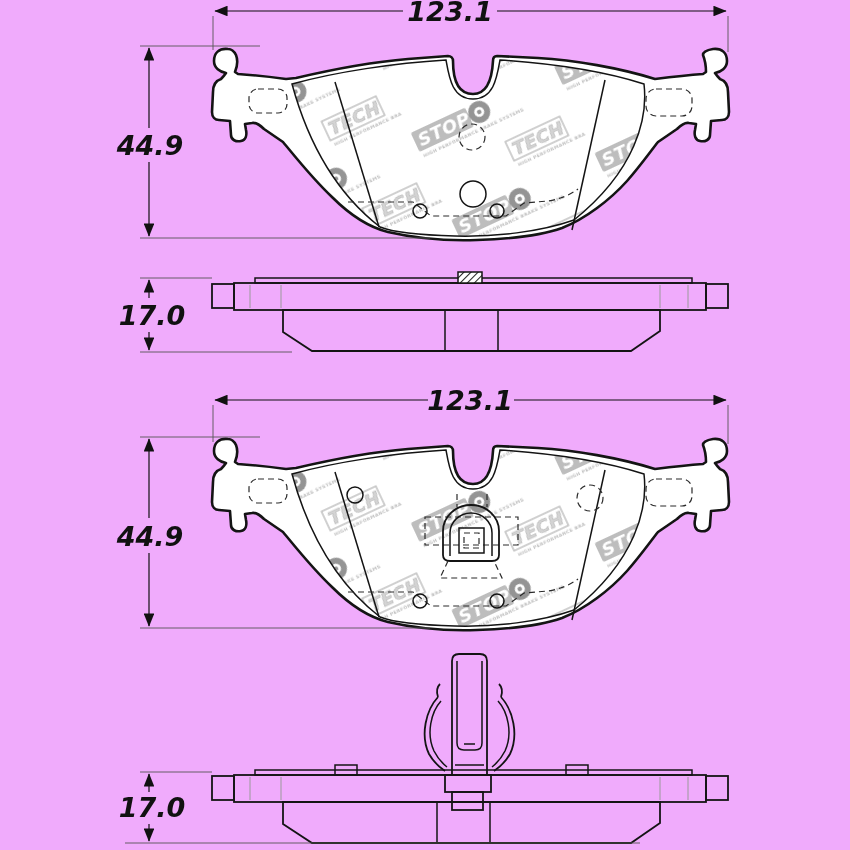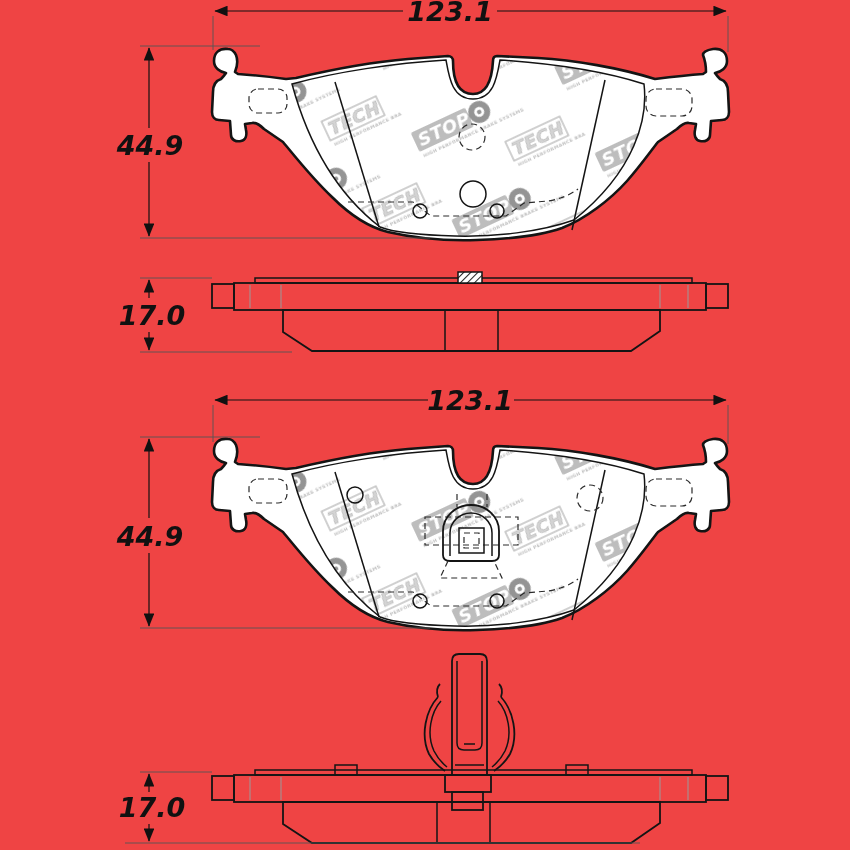--- a/index.html
+++ b/index.html
@@ -1,16 +1,16 @@
 <!DOCTYPE html>
 <html><head>
 <meta charset="utf-8">
 <style>
   html,body{margin:0;padding:0;background:#ffffff;}
-  .stage{position:relative;width:850px;height:850px;background:#ef4444;overflow:hidden;
+  .stage{position:relative;width:850px;height:850px;background:#f0abfc;overflow:hidden;
          font-family:"DejaVu Sans",sans-serif;}
   svg{display:block;}
   .dim-text{font-family:"DejaVu Sans",sans-serif;font-weight:bold;font-style:italic;
             font-size:27px;fill:#111111;}
   .wm-big{font-family:"DejaVu Sans",sans-serif;font-weight:bold;font-style:italic;
           font-size:18px;letter-spacing:0.5px;}
   .wm-small{font-family:"DejaVu Sans",sans-serif;font-weight:bold;font-size:4.6px;
             letter-spacing:0.4px;}
   .outline{fill:#ffffff;stroke:#141414;stroke-width:2.6;stroke-linejoin:round;}
   .thin{fill:none;stroke:#141414;stroke-width:1.5;}

